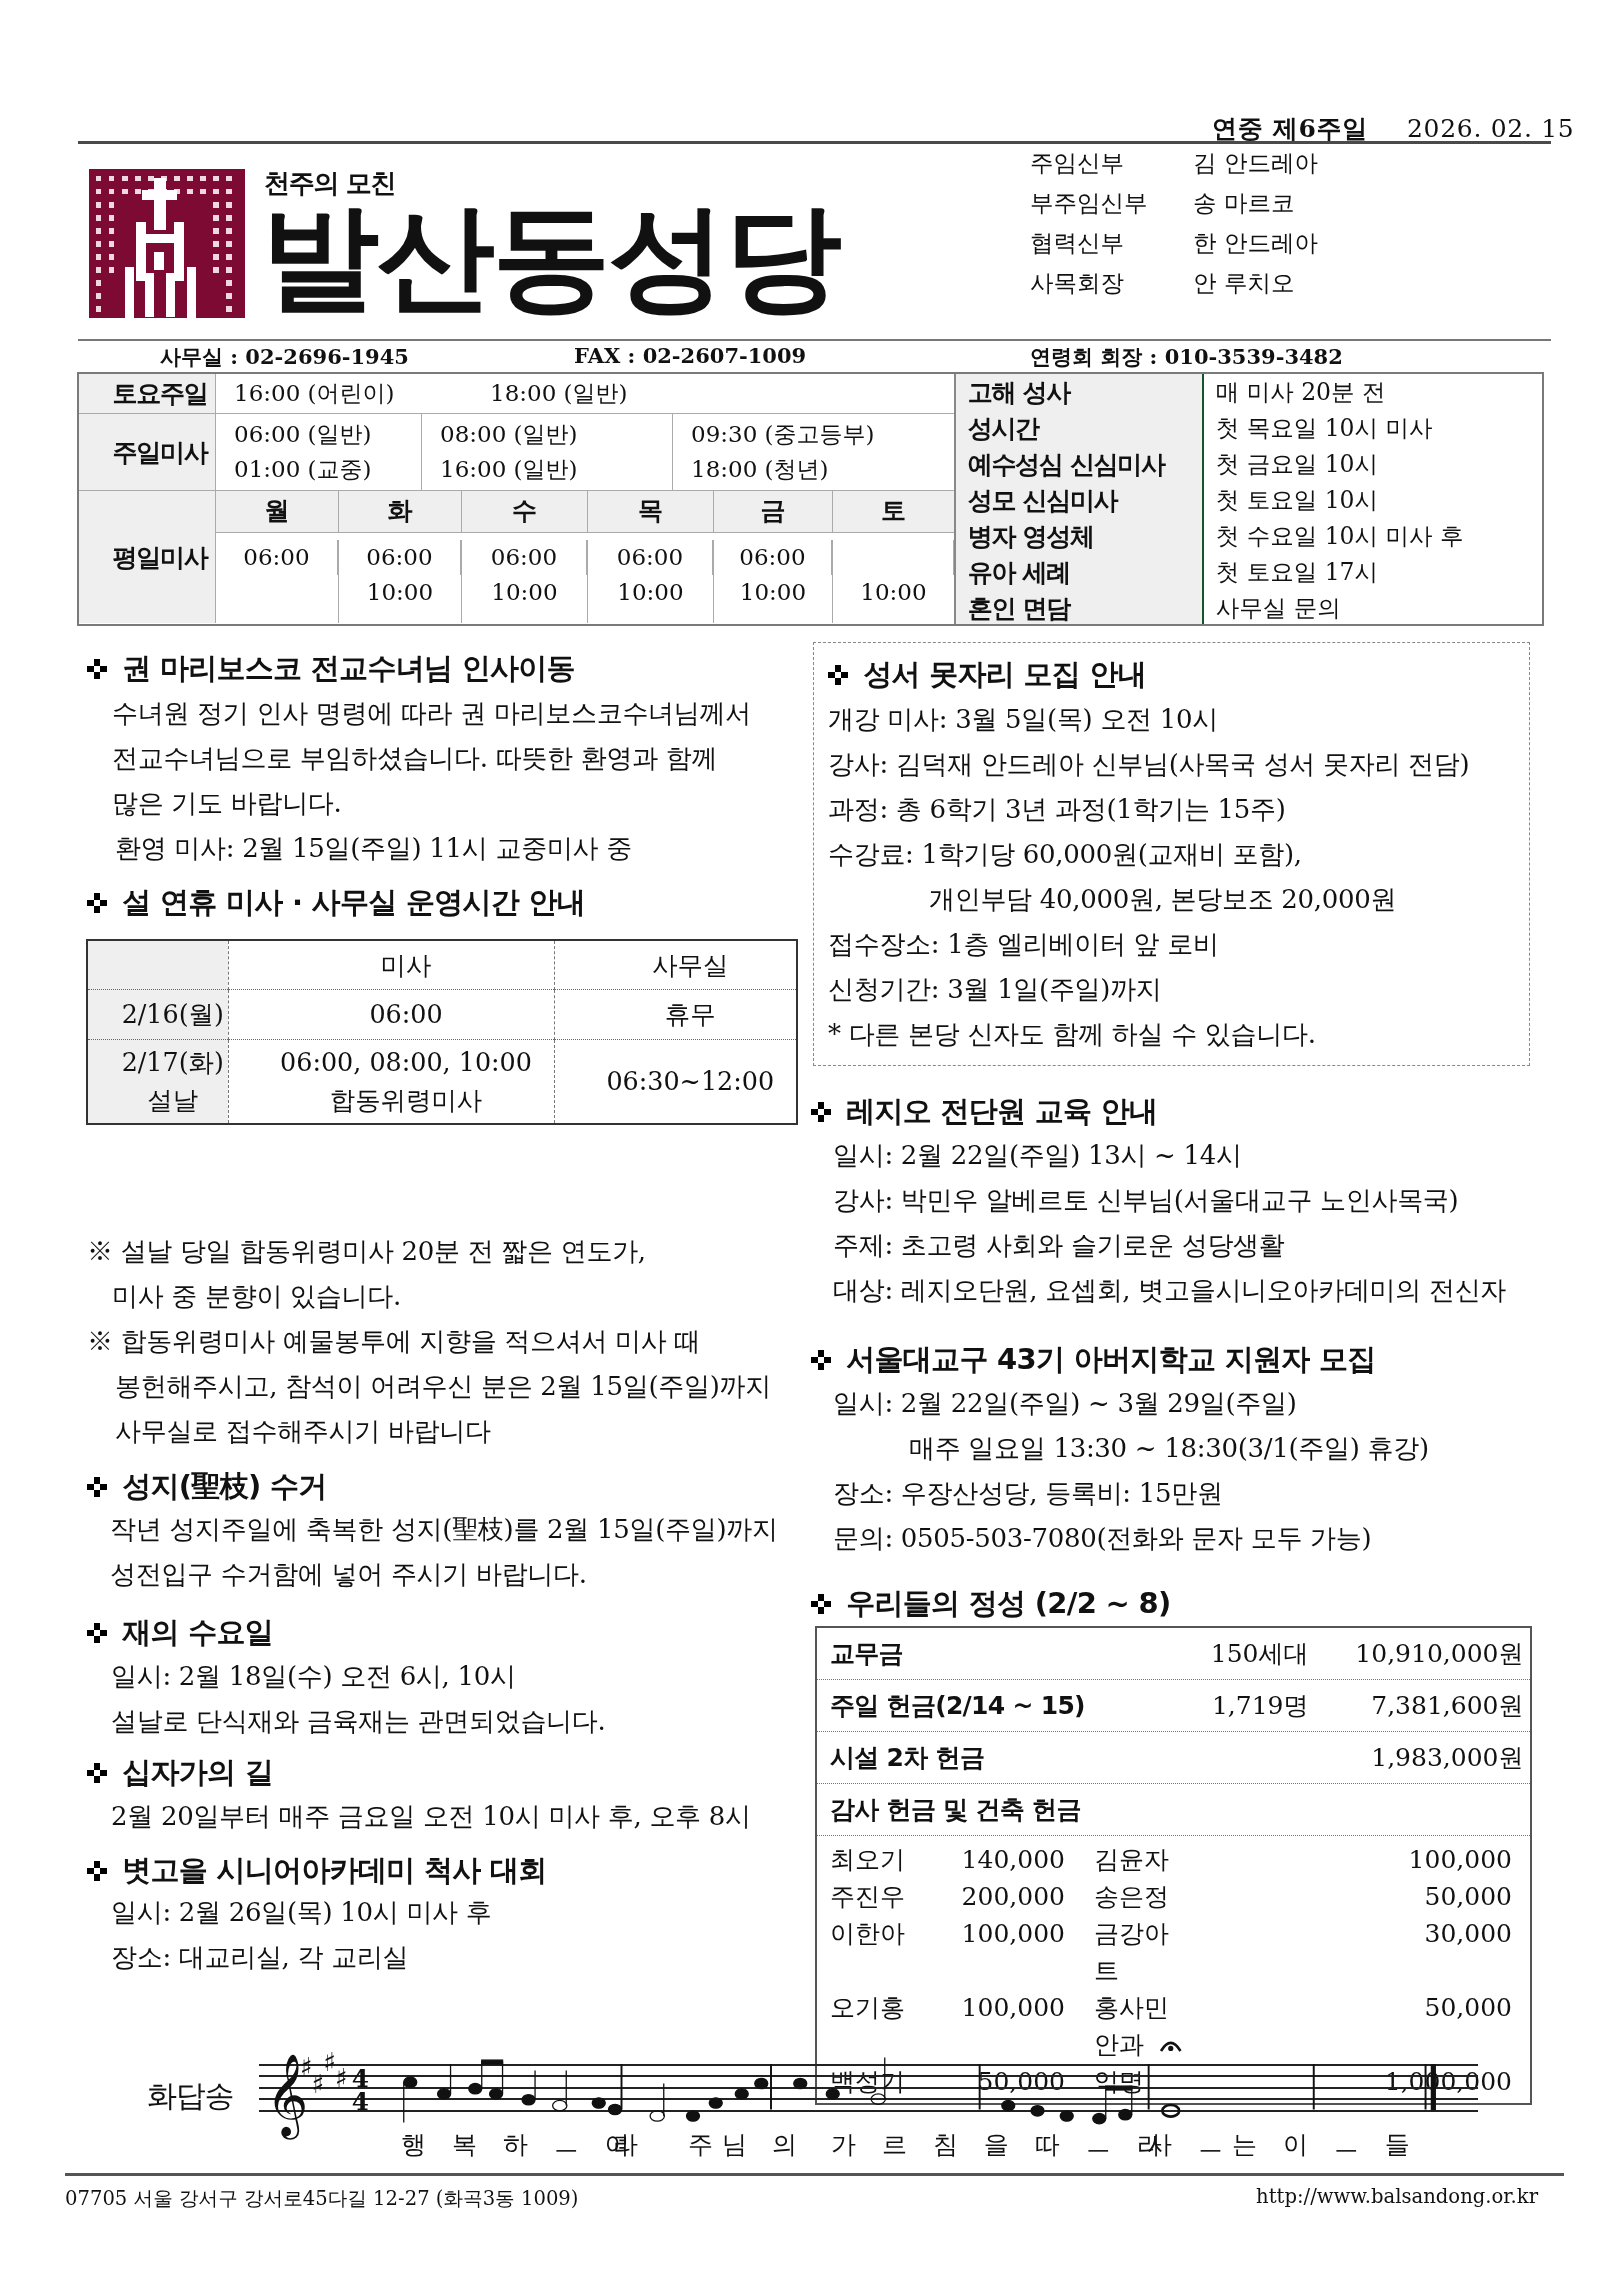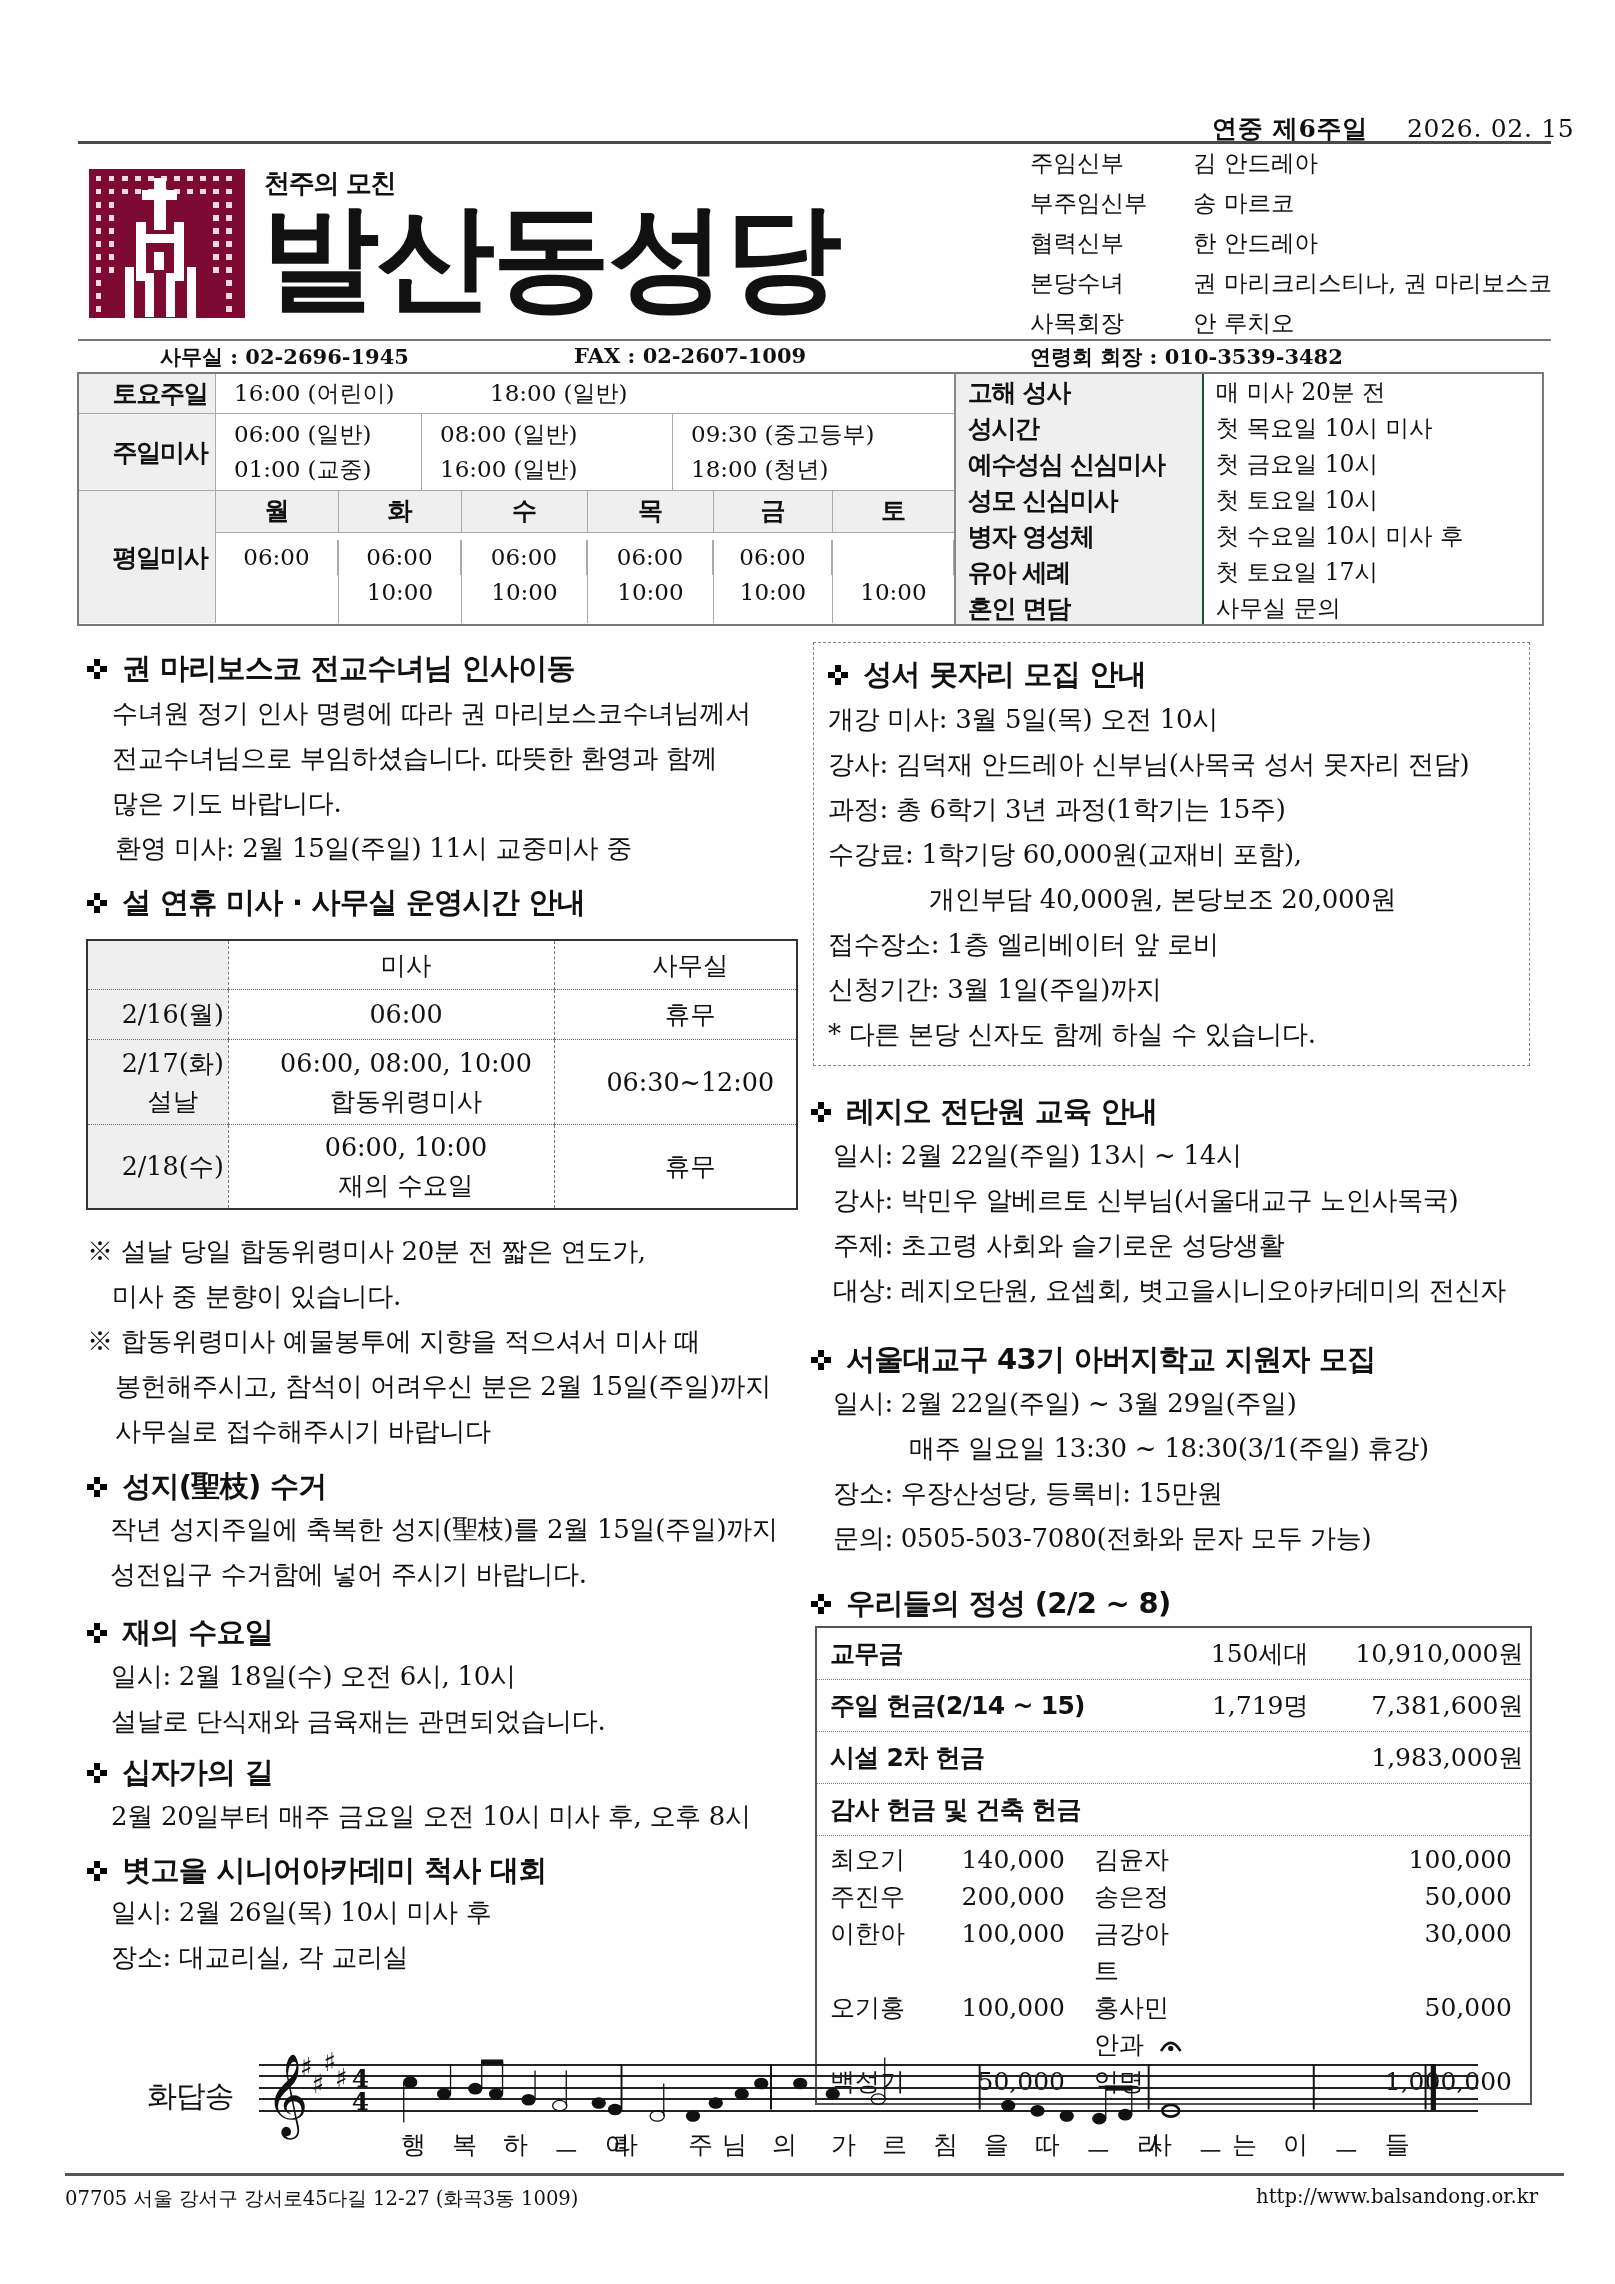--- a/index.html
+++ b/index.html
@@ -156,24 +156,20 @@
     </div>
   <div class="staff-row">
       <span class="role">부주임신부</span>
       <span>송 마르코</span>
     </div>
   <div class="staff-row">
       <span class="role">협력신부</span>
       <span>한 안드레아</span>
     </div>
   <div class="staff-row">
-      <span class="role">본당수녀</span>
-      <span>권 마리크리스티나, 권 마리보스코</span>
-    </div>
-  <div class="staff-row">
       <span class="role">사목회장</span>
       <span>안 루치오</span>
     </div>
 </div>
 
 <div class="hdr-line" style="left:78px; top:339px; width:1473px; height:2px; background:#777;"></div>
 <div class="contact" style="left:160px;">사무실 : 02-2696-1945</div>
 <div class="contact" style="left:574px;">FAX : 02-2607-1009</div>
 <div class="contact" style="left:1030px;">연령회 회장 : 010-3539-3482</div>
 
@@ -299,28 +295,20 @@
   <tr style="height:85px;">
     <td class="d">
           <div>2/17(화)</div>
           <div>설날</div>
         </td>
     <td>
           <div>06:00, 08:00, 10:00</div>
           <div>합동위령미사</div>
         </td>
     <td>06:30~12:00</td>
-  </tr>
-  <tr style="height:85px;">
-    <td class="d">2/18(수)</td>
-    <td>
-          <div>06:00, 10:00</div>
-          <div>재의 수요일</div>
-        </td>
-    <td>휴무</td>
   </tr>
 </tbody>
   </table>
 <div class="p" style="left:87px; top:1229px;">※ 설날 당일 합동위령미사 20분 전 짧은 연도가,</div>
 <div class="p" style="left:112px; top:1274px;">미사 중 분향이 있습니다.</div>
 <div class="p" style="left:87px; top:1319px;">※ 합동위령미사 예물봉투에 지향을 적으셔서 미사 때</div>
 <div class="p" style="left:115px; top:1364px;">봉헌해주시고, 참석이 어려우신 분은 2월 15일(주일)까지</div>
 <div class="p" style="left:115px; top:1409px;">사무실로 접수해주시기 바랍니다</div>
 
 <div class="sec-h" style="left:87px; top:1467px;">

